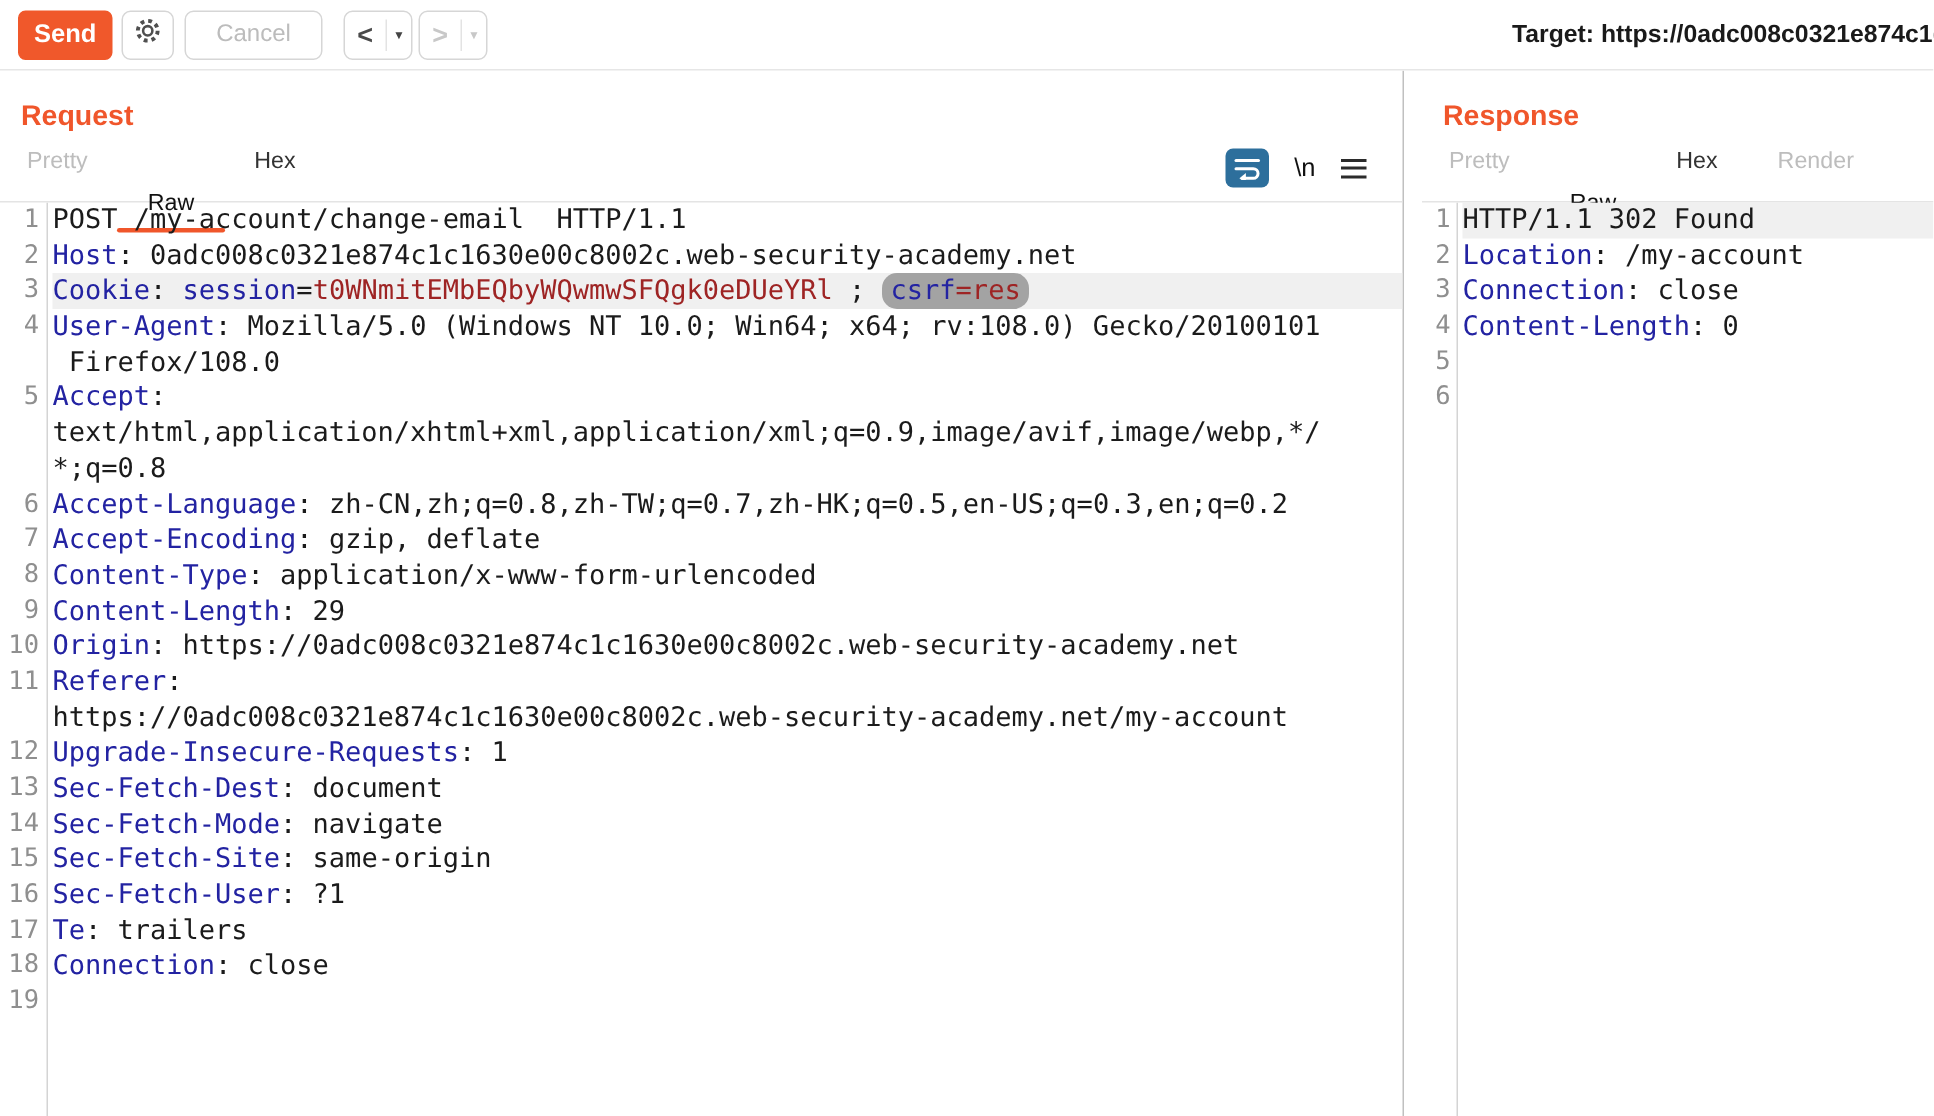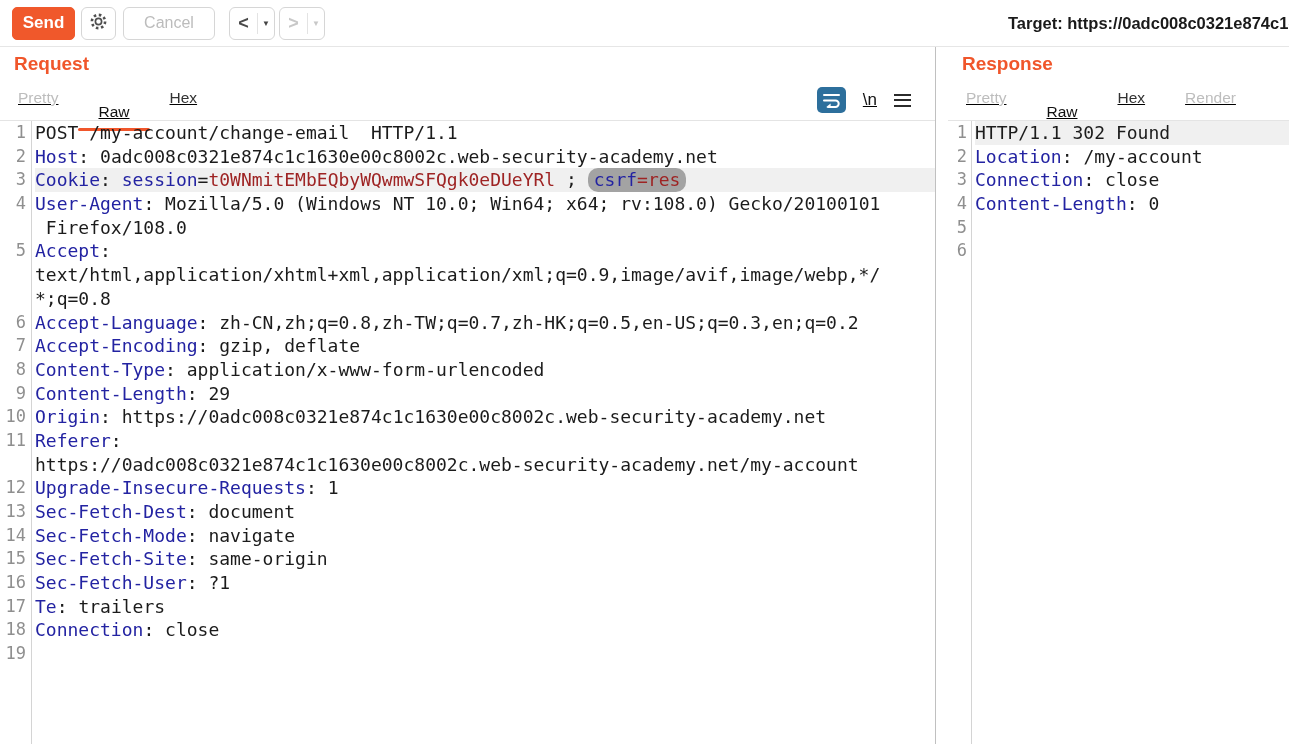--- a/index.html
+++ b/index.html
@@ -24,23 +24,23 @@
   .nav-group.disabled .nav-main, .nav-group.disabled .nav-caret { color:#c8c8c8; }
   .btn-follow { margin-left:26px; padding:0 17px; font-size:15.5px; height:31px; }
   .target { position:absolute; left:1008px; top:0; height:47px; display:flex; align-items:center;
             font-weight:bold; font-size:16.5px; color:#1a1a1a; white-space:nowrap; }
 
   
   .main { display:flex; height:697px; }
   .panel { display:flex; flex-direction:column; }
   .panel-request { width:936px; border-right:1px solid #c0c0c0; }
   .panel-response { flex:1; min-width:0; padding-left:12px; }
-  .panel-title { margin:6px 0 0 14px; height:26px; font-size:19px; font-weight:bold; color:#f0562b; }
+  .panel-title { margin:20px 0 0 14px; height:26px; font-size:19px; font-weight:bold; color:#f0562b; }
   .tabbar { height:36px; margin-top:6px; border-bottom:1px solid #e4e4e4;
-            display:flex; align-items:center; padding-left:18px; gap:40px;text-decoration:underline; }
+            display:flex; align-items:flex-start; padding-left:18px; gap:40px; }
   .tab { position:relative; padding-bottom:9px; font-size:15.5px; color:#333; cursor:pointer; }
   .tab.selected { color:#111;margin-top:28px; }
   .tab.selected::after { content:''; position:absolute; left:-20px; right:-20px; bottom:-1px;
                          height:3px; background:#f0562b; border-radius:2px; }
   .tab.disabled { color:#bdbdbd; }
   .tabbar-icons { margin-left:auto; display:flex; align-items:center; gap:17px;
                   padding-right:24px; padding-bottom:5px; }
   .wrap-btn { width:29px; height:26px; border-radius:5px; background:#2d6f9c;
               display:flex; align-items:center; justify-content:center; cursor:pointer; }
   .nl-icon { font-size:17px; color:#111; font-family:"Liberation Sans",sans-serif; cursor:pointer; }

